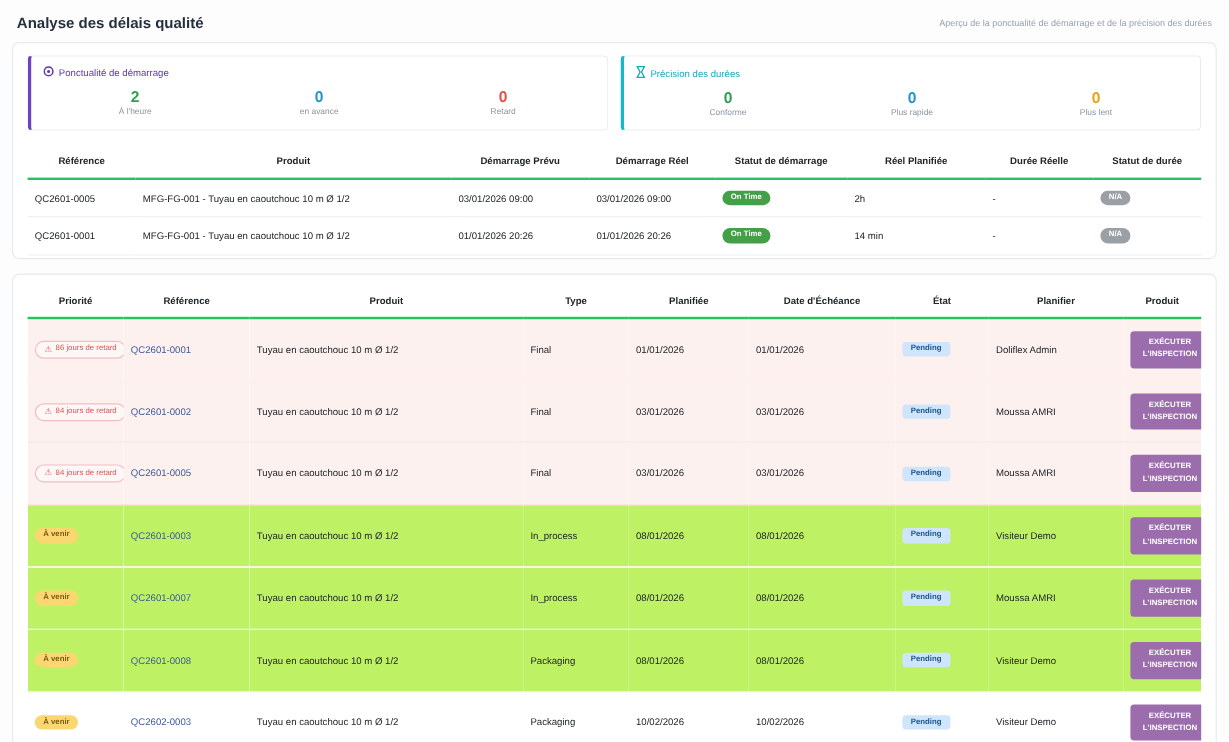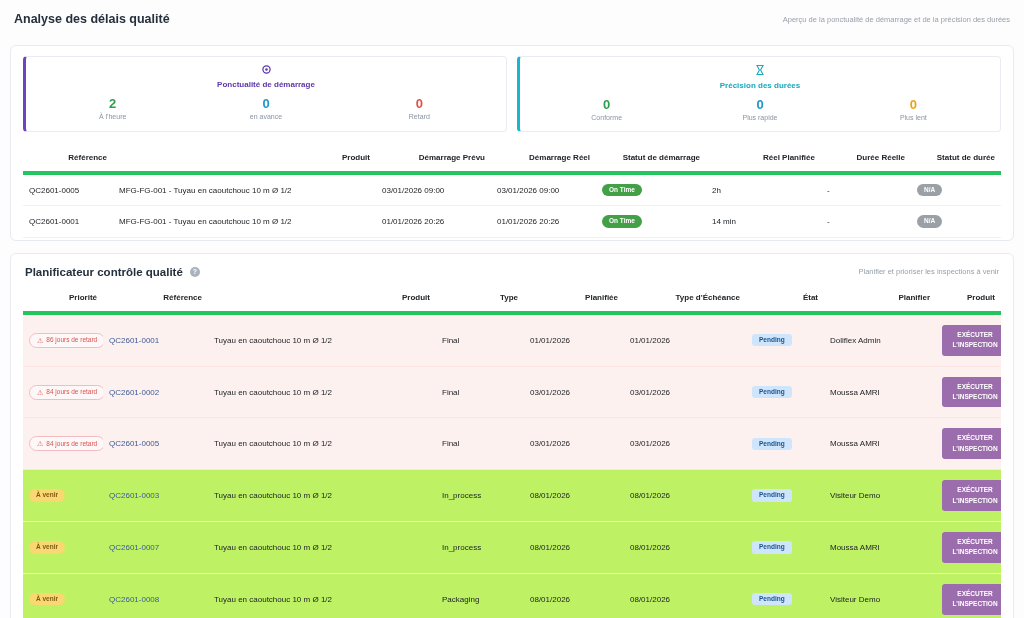--- a/index.html
+++ b/index.html
@@ -5,52 +5,52 @@
   * { box-sizing: border-box; margin: 0; padding: 0; }
   html,body { width:1024px; height:618px; overflow:hidden; }
   body {
     font-family: "Liberation Sans", sans-serif;
     background:#fdfdfd;
     color:#212529;
   }
   .page { padding:8px 10px; }
 
   
-  .sec-head { display:flex; justify-content:space-between; align-items:center; margin:4px 4px 19px; }
+  .sec-head { display:flex; justify-content:space-between; align-items:center; margin:4px 4px 9px; }
   .sec-title { font-size:12.5px; font-weight:bold; color:#25303e; display:flex; align-items:center; gap:5px; }
   .sec-sub { font-size:7.5px; color:#98a1ad; }
   .help-dot {
     display:inline-flex; width:10px; height:10px; border-radius:50%;
     background:#aab3bd; color:#fff; font-size:7px; font-weight:bold;
     align-items:center; justify-content:center; margin-left:2px;
   }
 
   
   .card { background:#fff; border:1px solid #e7eaee; border-radius:6px; }
   .sec { margin-bottom:12px; }
   .card-pad { padding:10px 12px 2px; }
   .card-pad2 { padding:8px 12px 4px; }
 
   
   .stats-row { display:flex; gap:10px; margin-bottom:12px; }
   .stat-card { flex:1; border:1px solid #e9ecf0; border-radius:4px; padding:8px 10px 10px; border-left-width:3px; border-left-style:solid; }
   .stat-card.punctuality { border-left-color:#6f42c1; }
   .stat-card.duration   { border-left-color:#17b8ce; }
-  .stat-card-title { font-size:8px; font-weight:bold; display:flex; align-items:center; gap:4px;flex-direction:column; }
+  .stat-card-title { font-size:8px; font-weight:normal; display:flex; align-items:center; gap:4px; }
   .punctuality .stat-card-title { color:#5b37a8; }
   .duration   .stat-card-title { color:#17a9be; }
   .stat-flex { display:flex; margin-top:7px; }
   .stat { flex:1; text-align:center; }
   .stat-value { font-size:13px; font-weight:bold; }
   .v-green { color:#2e9e4f; } .v-blue { color:#2196c9; } .v-red { color:#e05247; } .v-orange { color:#e8a31b; }
   .stat-label { font-size:7px; color:#8a93a2; margin-top:2px; }
 
   
   table { width:100%; border-collapse:collapse; table-layout:fixed; }
-  th { font-size:8px; font-weight:bold; text-align:right; padding:9px 6px; border-bottom:4px solid #22c55e; color:#212529;
+  th { font-size:8px; font-weight:bold; text-align:center; padding:9px 6px; border-bottom:2px solid #22c55e; color:#212529;
        overflow:hidden; white-space:nowrap; text-overflow:ellipsis; }
   td { font-size:8px; padding:9px 6px; border-bottom:1px solid #eef1f4; overflow:hidden; white-space:nowrap; text-overflow:ellipsis; vertical-align:middle; }
 
   .t-delays  th:nth-child(1), .t-delays  td:nth-child(1){width:90px}
   .t-delays  th:nth-child(2), .t-delays  td:nth-child(2){width:263px}
   .t-delays  th:nth-child(3), .t-delays  td:nth-child(3){width:115px}
   .t-delays  th:nth-child(4), .t-delays  td:nth-child(4){width:105px}
   .t-delays  th:nth-child(5), .t-delays  td:nth-child(5){width:110px}
   .t-delays  th:nth-child(6), .t-delays  td:nth-child(6){width:115px}
   .t-delays  th:nth-child(7), .t-delays  td:nth-child(7){width:90px}
@@ -191,36 +191,29 @@
               <td>-</td>
               <td><span class="badge badge-gray">N/A</span></td>
             </tr>
           </tbody>
         </table>
     </div>
   </div>
 
   <div class="sec">
     <div class="card card-pad2">
-      <div class="sec-head" style="margin:4px 2px 6px;">
-        <div class="sec-title" style="font-size:11.5px;">
-          <span>Planificateur contrôle qualité</span>
-          <span class="help-dot">?</span>
-        </div>
-        <div class="sec-sub">Planifier et prioriser les inspections à venir</div>
-      </div>
       <table class="t-planner">
           <thead>
             <tr>
               <th>Priorité</th>
               <th>Référence</th>
               <th>Produit</th>
               <th>Type</th>
               <th>Planifiée</th>
-              <th>Type d'Échéance</th>
+              <th>Date d'Échéance</th>
               <th>État</th>
               <th>Planifier</th>
               <th>Produit</th>
             </tr>
           </thead>
           <tbody>
             <tr class="row-late">
               <td><span class="pill pill-late">
                   <span class="warn">⚠</span>
                   <span>86 jours de retard</span>

